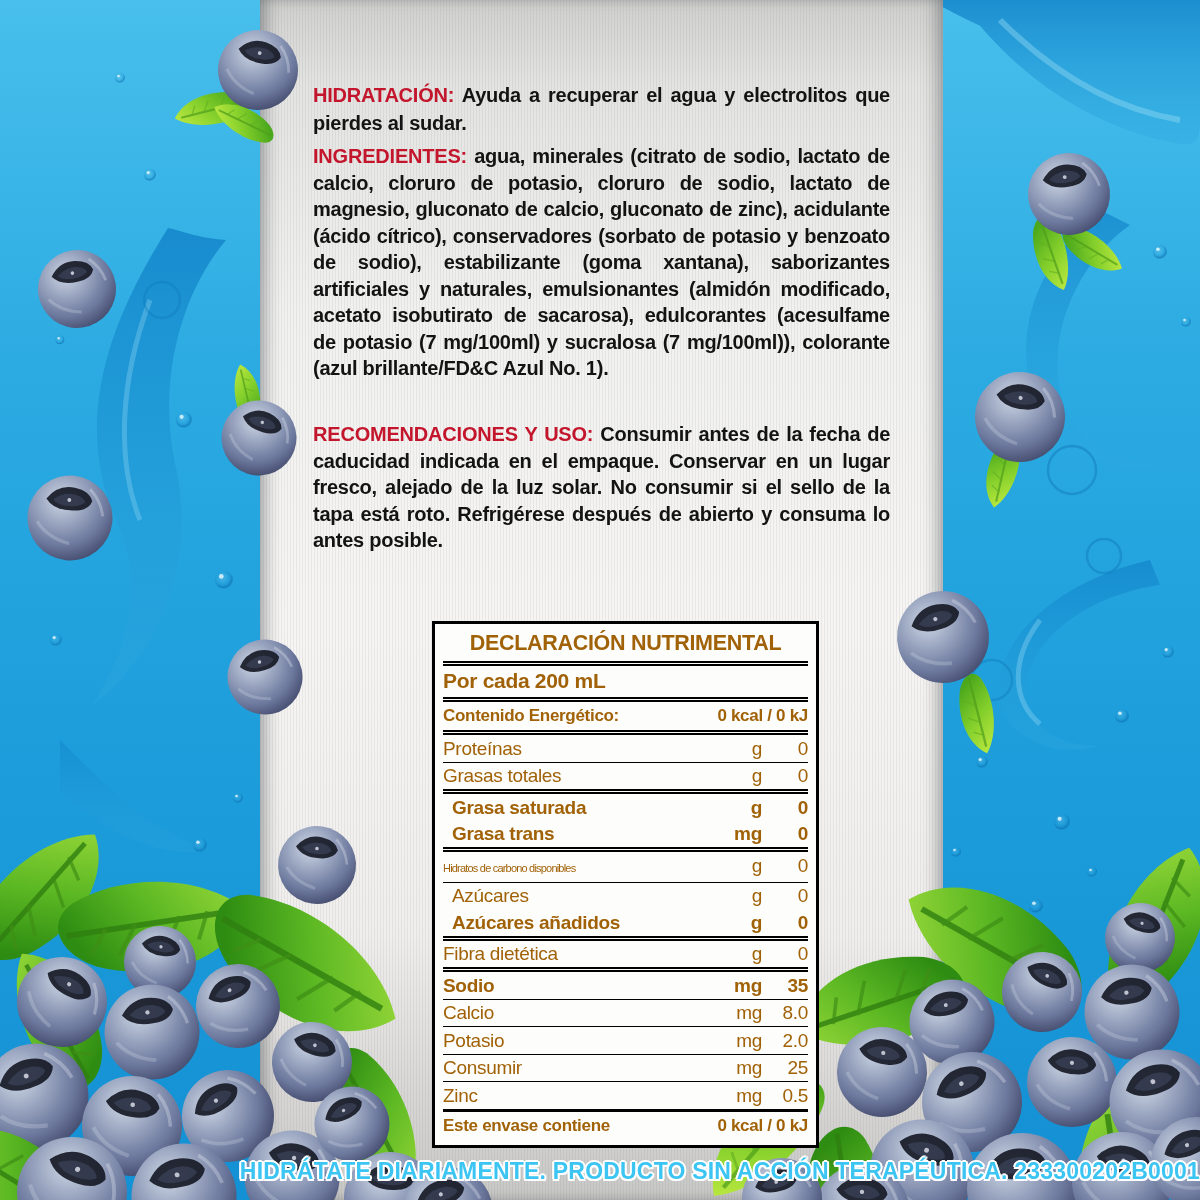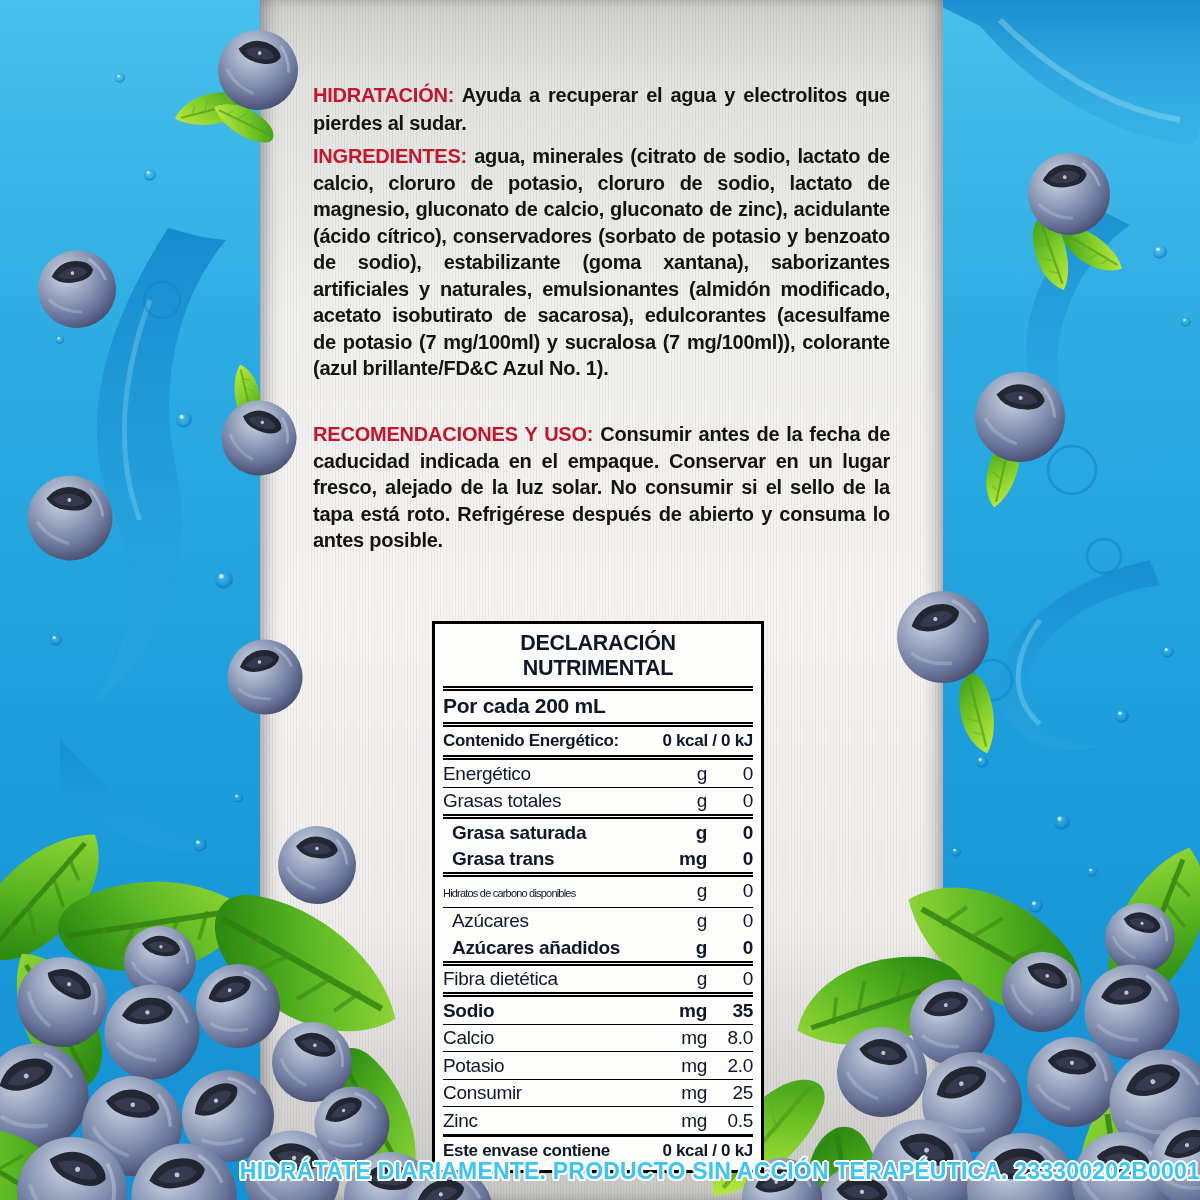--- a/index.html
+++ b/index.html
@@ -22,22 +22,22 @@
     position:absolute;left:313px;width:577px;color:#131313;
     font-weight:700;font-size:20px;line-height:26.5px;
     text-align:justify;letter-spacing:-0.25px;
   }
   .para .h{color:#c3162d;letter-spacing:-0.2px;}
   .para.hydration{top:82px;line-height:27.5px;}
   .para.ingredients{top:143px;}
   .para.recommendations{top:421px;}
   
   .ntable{
-    position:absolute;left:432px;top:621px;width:332px;box-sizing:border-box;
-    background:#fdfdfc;border:3.5px solid #000;padding:3px 8px 5px;color:#0f172a;
+    position:absolute;left:432px;top:621px;width:387px;box-sizing:border-box;
+    background:#fdfdfc;border:3.5px solid #000;padding:3px 8px 5px;color:#a16207;
     letter-spacing:-0.3px;
   }
   .t-title{font-weight:700;font-size:21.5px;text-align:center;padding:4px 0 5px;border-bottom:5px double #000;}
   .t-serving{font-weight:700;font-size:21px;padding:3px 0 4px;border-bottom:5px double #000;}
   .t-energy,.t-footer{display:flex;align-items:baseline;font-weight:700;font-size:17px;padding:4px 0;}
   .t-energy{border-bottom:5px double #000;}
   .t-energy .lbl,.t-footer .lbl{flex:1;}
   .trow{display:flex;align-items:baseline;font-size:19px;font-weight:400;padding:2.5px 0;line-height:21.5px;}
   .trow .lbl{flex:1;white-space:nowrap;}
   .trow .unit{width:52px;text-align:right;}
@@ -245,21 +245,21 @@
 
   <div class="ntable">
     <div class="t-title">DECLARACIÓN NUTRIMENTAL</div>
     <div class="t-serving">Por cada 200 mL</div>
     <div class="t-energy">
       <span class="lbl">Contenido Energético:</span>
       <span class="val">0 kcal / 0 kJ</span>
     </div>
 
     <div class="trow sep-thin">
-      <span class="lbl">Energético</span>
+      <span class="lbl">Proteínas</span>
       <span class="unit">g</span>
       <span class="val">0</span>
     </div>
     <div class="trow sep-dbl">
       <span class="lbl">Grasas totales</span>
       <span class="unit">g</span>
       <span class="val">0</span>
     </div>
     <div class="trow bold indent">
       <span class="lbl">Grasa saturada</span>

